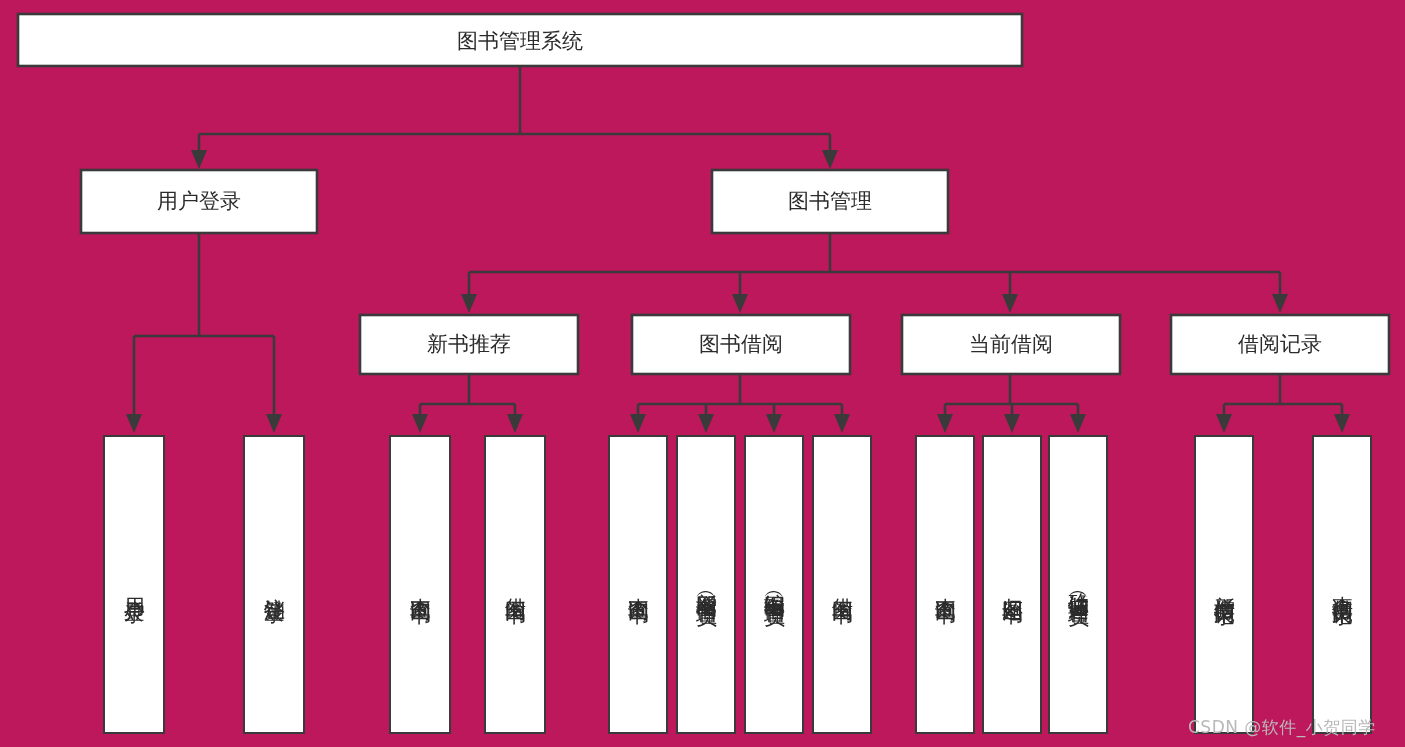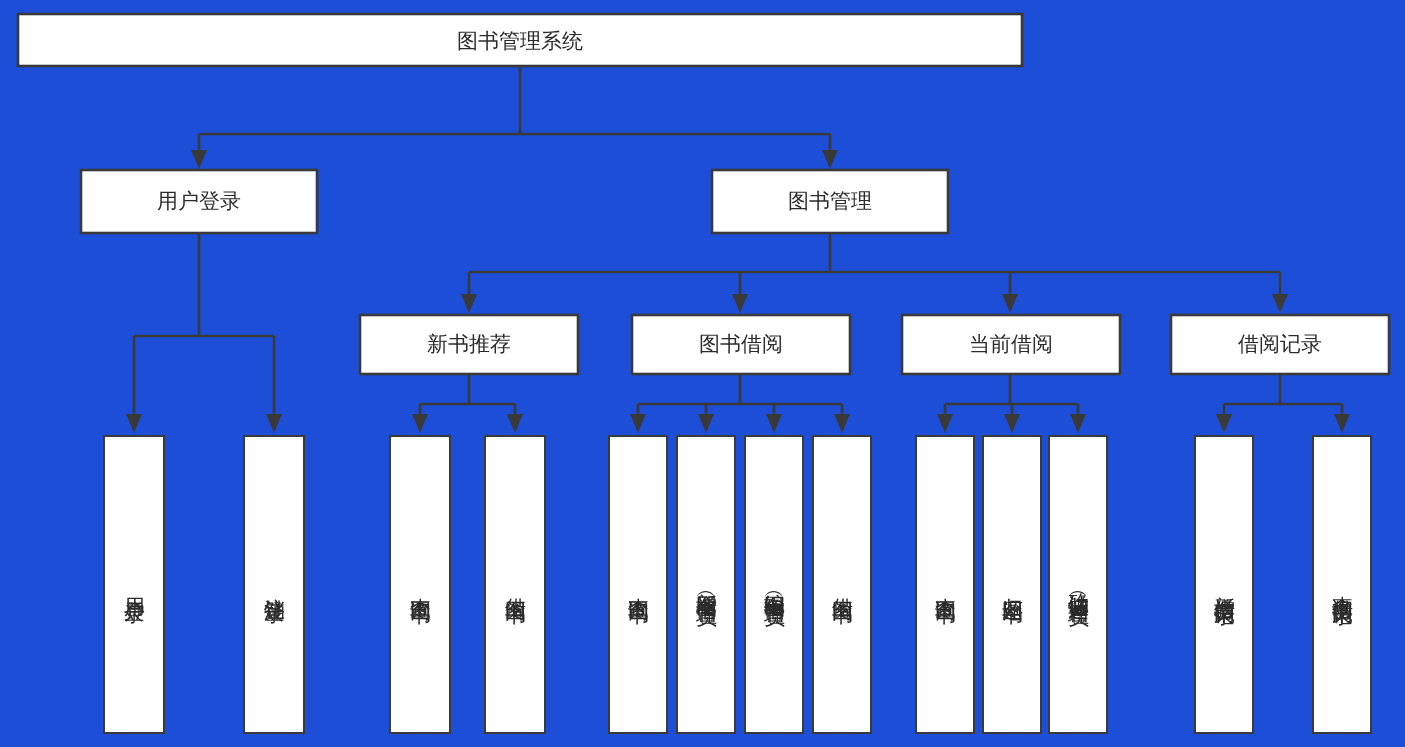--- a/index.html
+++ b/index.html
@@ -8,21 +8,21 @@
     padding: 0;
     background: #ffffff;
   }
   body {
     font-family: "DejaVu Sans", "Liberation Sans", sans-serif;
   }
   #diagram-root {
     position: relative;
     width: 1405px;
     height: 747px;
-    background: #1d4ed8;
+    background: #be185d;
     overflow: hidden;
   }
   svg.flow {
     position: absolute;
     left: 0;
     top: 0;
     width: 1405px;
     height: 747px;
     display: block;
   }
@@ -233,14 +233,15 @@
     <span class="leaf-text">确认归还（管理员）</span>
   </div>
 
   <div class="leaf-box" style="left:1194px; top:435px; width:60px; height:299px;">
     <span class="leaf-text">新增借阅记录</span>
   </div>
   <div class="leaf-box" style="left:1312px; top:435px; width:60px; height:299px;">
     <span class="leaf-text">查询借阅记录</span>
   </div>
 
+  <div class="watermark">CSDN @软件_小贺同学</div>
 
 </div>
 
 </body></html>

